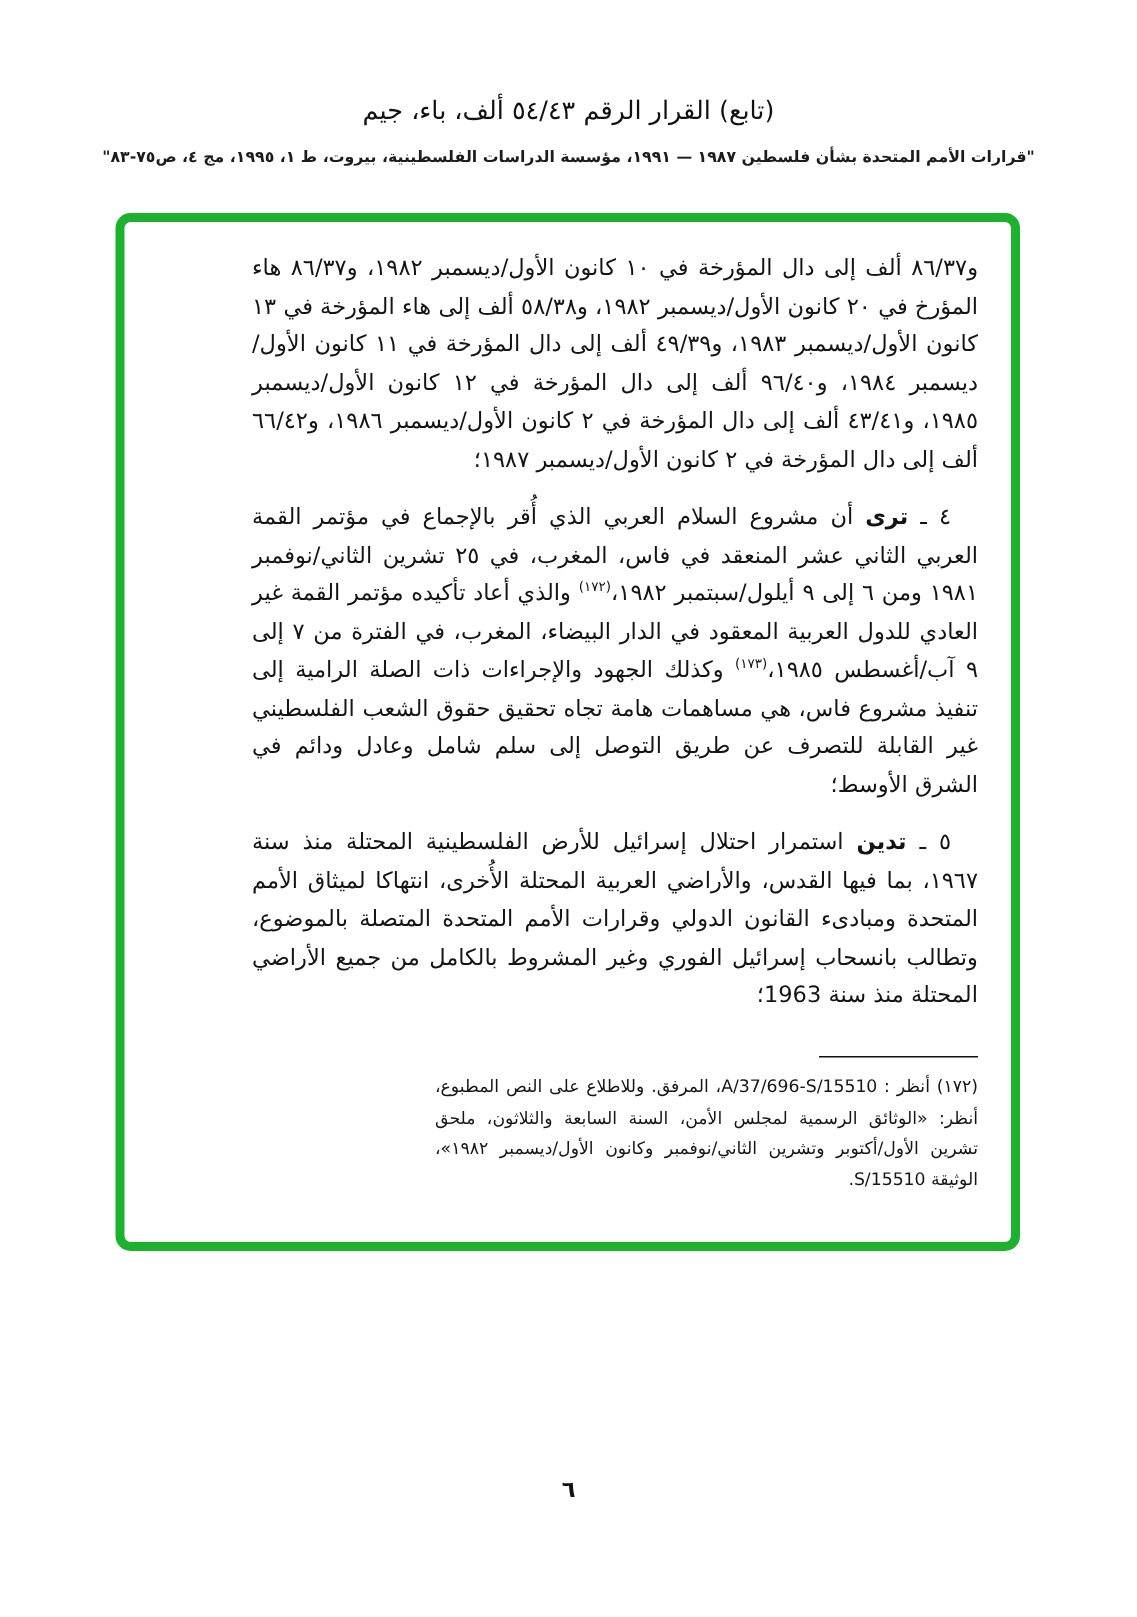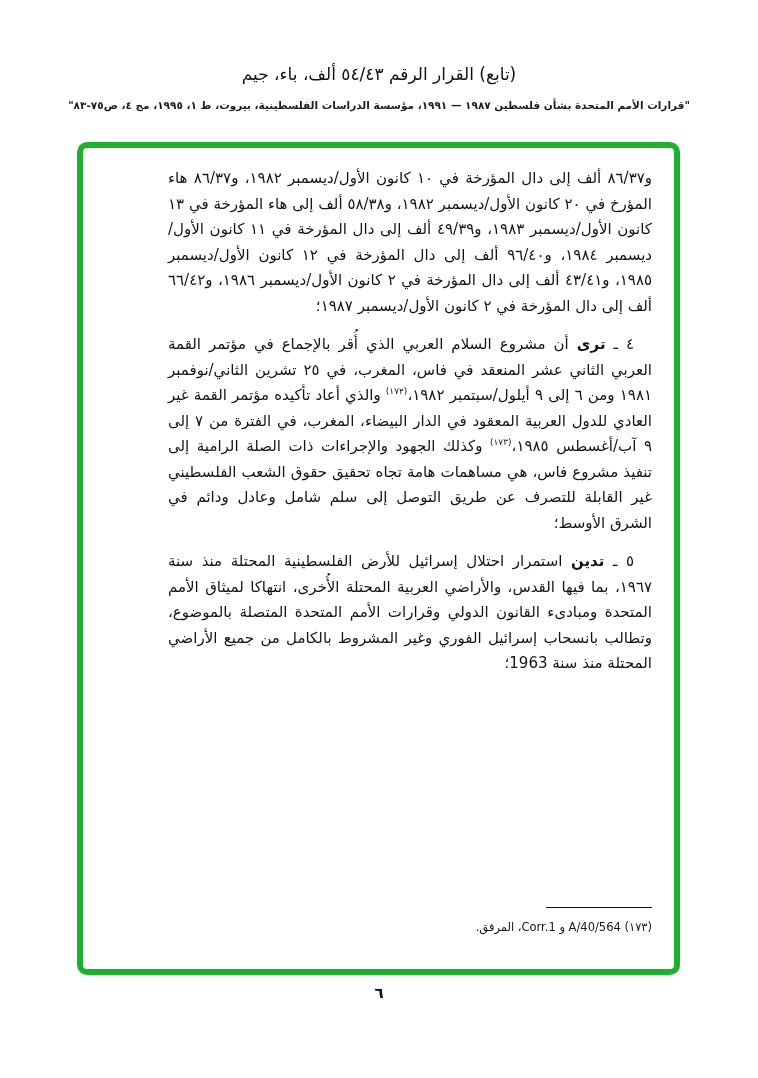--- a/index.html
+++ b/index.html
@@ -14,21 +14,21 @@
     text-align:center;direction:rtl;
     font-size:17px;font-weight:normal;letter-spacing:0;
   }
   .header-source{
     position:absolute;top:99px;left:0;width:100%;
     text-align:center;direction:rtl;
     font-size:10.5px;font-weight:bold;color:#1c1c1c;
   }
   .green-frame{
     position:absolute;left:77px;top:142px;
-    width:603px;height:833px;box-sizing:border-box;
+    width:603px;height:692px;box-sizing:border-box;
     border:6px solid #1cb22d;border-radius:10px;
     background:#ffffff;
   }
   .body-text{
     position:absolute;top:18px;right:22px;width:484px;
     direction:rtl;text-align:justify;
     font-size:15px;line-height:25.5px;color:#141414;
   }
   .body-text p{margin:0 0 13px 0;}
   .body-text p.operative{text-indent:18px;}
@@ -63,18 +63,18 @@
     <p>و٨٦/٣٧ ألف إلى دال المؤرخة في ١٠ كانون الأول/ديسمبر ١٩٨٢، و٨٦/٣٧ هاء المؤرخ في ٢٠ كانون الأول/ديسمبر ١٩٨٢، و٥٨/٣٨ ألف إلى هاء المؤرخة في ١٣ كانون الأول/ديسمبر ١٩٨٣، و٤٩/٣٩ ألف إلى دال المؤرخة في ١١ كانون الأول/ديسمبر ١٩٨٤، و٩٦/٤٠ ألف إلى دال المؤرخة في ١٢ كانون الأول/ديسمبر ١٩٨٥، و٤٣/٤١ ألف إلى دال المؤرخة في ٢ كانون الأول/ديسمبر ١٩٨٦، و٦٦/٤٢ ألف إلى دال المؤرخة في ٢ كانون الأول/ديسمبر ١٩٨٧؛</p>
 
     <p class="operative"><span>٤ ـ </span><b>ترى</b><span> أن مشروع السلام العربي الذي أُقر بالإجماع في مؤتمر القمة العربي الثاني عشر المنعقد في فاس، المغرب، في ٢٥ تشرين الثاني/نوفمبر ١٩٨١ ومن ٦ إلى ٩ أيلول/سبتمبر ١٩٨٢،</span><sup class="fn-ref">(١٧٢)</sup><span> والذي أعاد تأكيده مؤتمر القمة غير العادي للدول العربية المعقود في الدار البيضاء، المغرب، في الفترة من ٧ إلى ٩ آب/أغسطس ١٩٨٥،</span><sup class="fn-ref">(١٧٣)</sup><span> وكذلك الجهود والإجراءات ذات الصلة الرامية إلى تنفيذ مشروع فاس، هي مساهمات هامة تجاه تحقيق حقوق الشعب الفلسطيني غير القابلة للتصرف عن طريق التوصل إلى سلم شامل وعادل ودائم في الشرق الأوسط؛</span></p>
 
     <p class="operative"><span>٥ ـ </span><b>تدين</b><span> استمرار احتلال إسرائيل للأرض الفلسطينية المحتلة منذ سنة ١٩٦٧، بما فيها القدس، والأراضي العربية المحتلة الأُخرى، انتهاكا لميثاق الأمم المتحدة ومبادىء القانون الدولي وقرارات الأمم المتحدة المتصلة بالموضوع، وتطالب بانسحاب إسرائيل الفوري وغير المشروط بالكامل من جميع الأراضي المحتلة منذ سنة 1963؛</span></p>
 
   </div>
 
   <div class="footnotes">
     <hr class="fn-rule">
-    <p>(١٧٣) A/40/564 و Corr.1، المرفق.</p>
+    <p>(١٧٢) أنظر : A/37/696-S/15510، المرفق. وللاطلاع على النص المطبوع، أنظر: «الوثائق الرسمية لمجلس الأمن، السنة السابعة والثلاثون، ملحق تشرين الأول/أكتوبر وتشرين الثاني/نوفمبر وكانون الأول/ديسمبر ١٩٨٢»، الوثيقة S/15510.</p>
   </div>
 
 </div>
 
 <div class="page-number">٦</div>
 
 </body></html>

